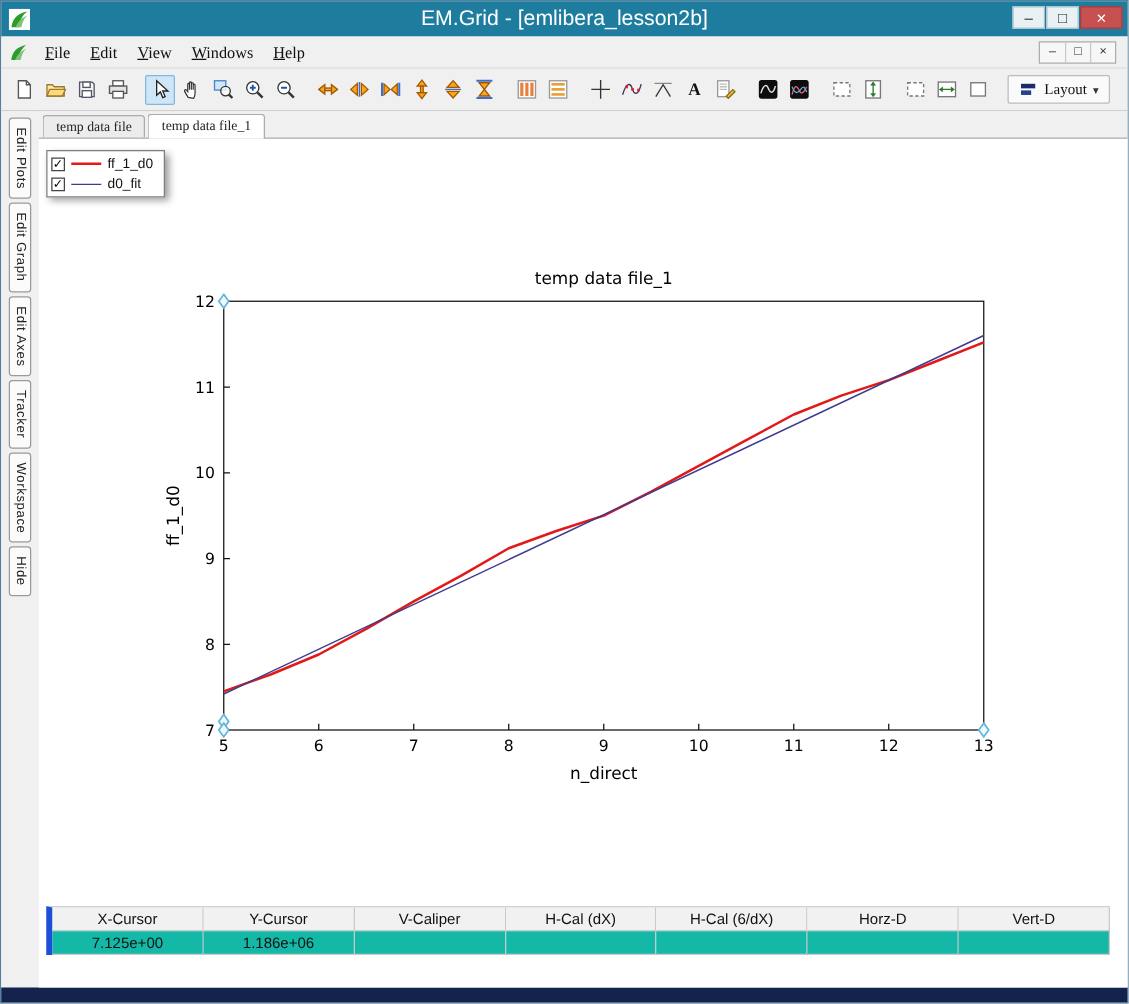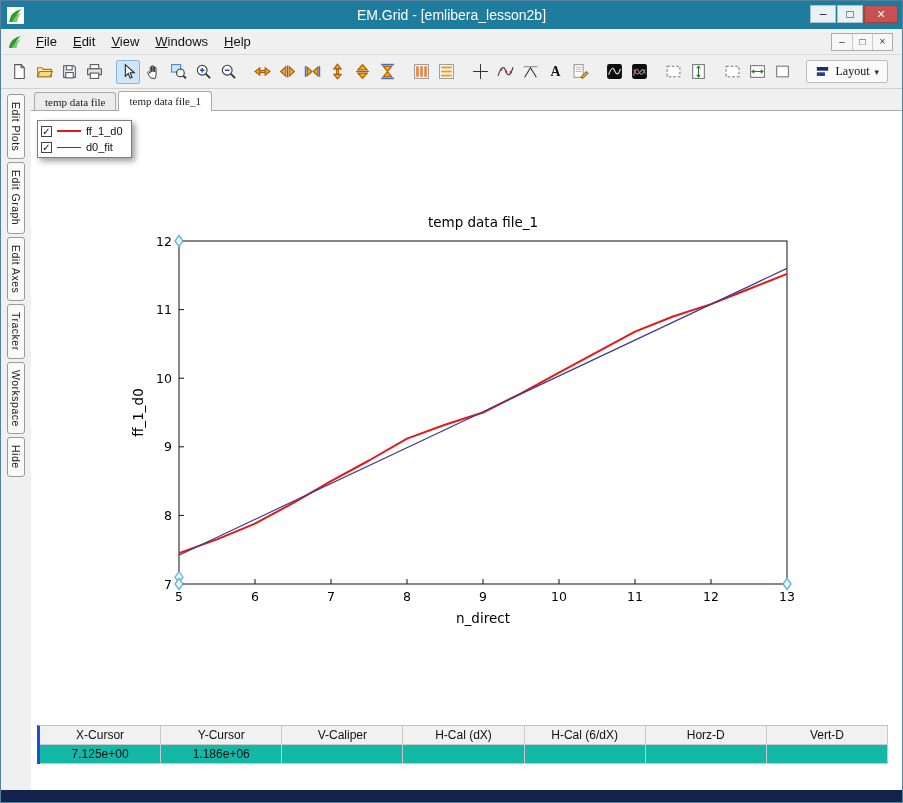--- a/index.html
+++ b/index.html
@@ -2,29 +2,29 @@
 <html><head>
 <meta charset="utf-8">
 <style>
   *{margin:0;padding:0;box-sizing:border-box;}
   body{width:903px;height:803px;font-family:"Liberation Sans",sans-serif;font-size:13px;color:#000;background:#d8d8d8;overflow:hidden;}
   .window{width:903px;height:803px;display:flex;flex-direction:column;background:#f0f0f0;border:1px solid #55819c;}
 
   
   .titlebar{height:28px;background:#1e7d9e;display:flex;align-items:center;position:relative;flex:0 0 auto;}
   .titlebar .app-logo{margin-left:6px;width:17px;height:17px;z-index:2;}
-  .titlebar-title{position:absolute;left:0;right:0;text-align:center;color:#fff;font-size:14px;}
+  .titlebar-title{position:absolute;left:0;right:0;text-align:center;color:#fff;font-size:17px;}
   .win-btns{position:absolute;right:4px;top:4px;display:flex;z-index:2;}
   .win-btn{width:26px;height:18px;display:flex;align-items:center;justify-content:center;font-size:12px;background:#e9f1f5;border:1px solid #a9c2cd;color:#222;cursor:default;margin-left:1px;}
   .win-btn.close{width:34px;background:#c75050;border-color:#a33e3e;color:#fff;font-size:14px;}
 
   
   .menubar{height:26px;display:flex;align-items:center;background:#f0f0f0;border-bottom:1px solid #dadada;padding:0 4px;flex:0 0 auto;}
   .menubar .app-logo{width:16px;height:16px;margin:0 5px 0 2px;}
-  .menu-item{padding:4px 8px;font-size:13px;color:#111;}
+  .menu-item{padding:4px 8px;font-size:13px;color:#111;font-family:Liberation Serif, serif;}
   .mdi-controls{margin-left:auto;margin-right:5px;display:flex;border:1px solid #acacac;background:#f7f7f7;}
   .mdi-btn{width:20px;height:16px;display:flex;align-items:center;justify-content:center;font-size:10px;color:#333;border-left:1px solid #c9c9c9;}
   .mdi-btn:first-child{border-left:none;}
 
   
   .toolbar{height:34px;display:flex;align-items:center;background:#f0f0f0;border-bottom:1px solid #d0d0d0;padding:0 6px;flex:0 0 auto;}
   .tool-btn{width:24px;height:24px;display:flex;align-items:center;justify-content:center;background:transparent;border:1px solid transparent;border-radius:2px;padding:0;}
   .tool-btn svg{width:17px;height:17px;display:block;}
   .tool-btn.selected{background:#cfe6f8;border-color:#84b7de;}
   .tool-sep{width:8px;height:24px;flex:0 0 auto;}
@@ -49,21 +49,21 @@
   .legend-row{display:flex;align-items:center;gap:5px;height:16px;}
   .legend-check{width:11px;height:11px;border:1px solid #444;background:#fff;font-size:10px;line-height:10px;text-align:center;color:#000;flex:0 0 auto;}
   .legend-line{width:24px;height:0;flex:0 0 auto;}
   .legend-label{font-size:11px;color:#111;}
 
   
   .chart-wrap{position:absolute;left:96px;top:100px;width:680px;height:420px;}
   .chart-wrap svg{font-family:"DejaVu Sans","Liberation Sans",sans-serif;}
 
   
-  .cursor-table{position:absolute;left:6px;right:14px;bottom:26px;display:grid;grid-template-columns:repeat(7,1fr);border-top:1px solid #c2c2c2;border-left:3px solid #1d4ed8;background:#fff;}
+  .cursor-table{position:absolute;left:6px;right:14px;bottom:26px;display:grid;grid-template-columns:repeat(7,1fr);border-top:1px solid #c2c2c2;border-left:5px solid #1d4ed8;background:#fff;}
   .ct-cell{border-right:1px solid #c9c9c9;border-bottom:1px solid #c9c9c9;font-size:12px;text-align:center;padding:2px 0;height:19px;color:#111;}
   .ct-head{background:#f1f1f1;}
   .ct-val{background:#14b8a6;}
 
   .footer-strip{height:12px;background:#13234e;flex:0 0 auto;}
 </style>
 </head>
 <body>
 
 <div class="window">

